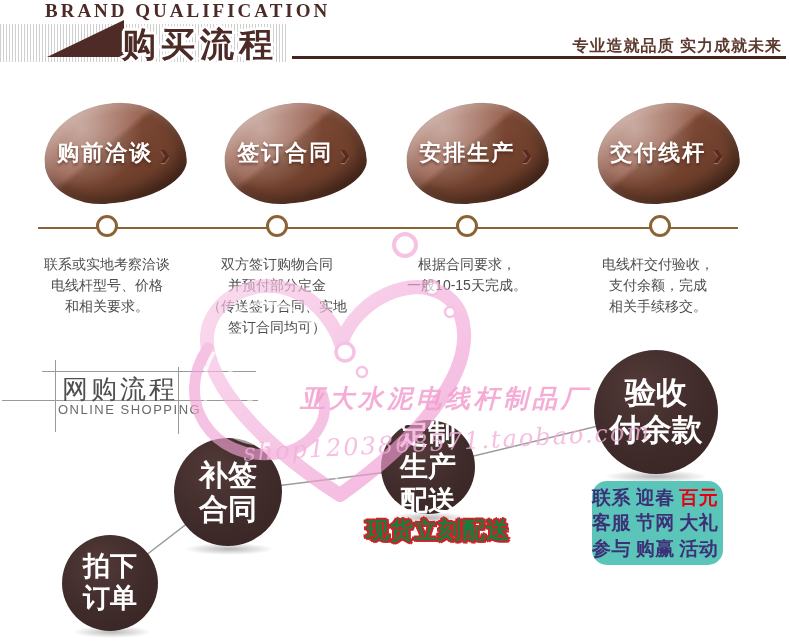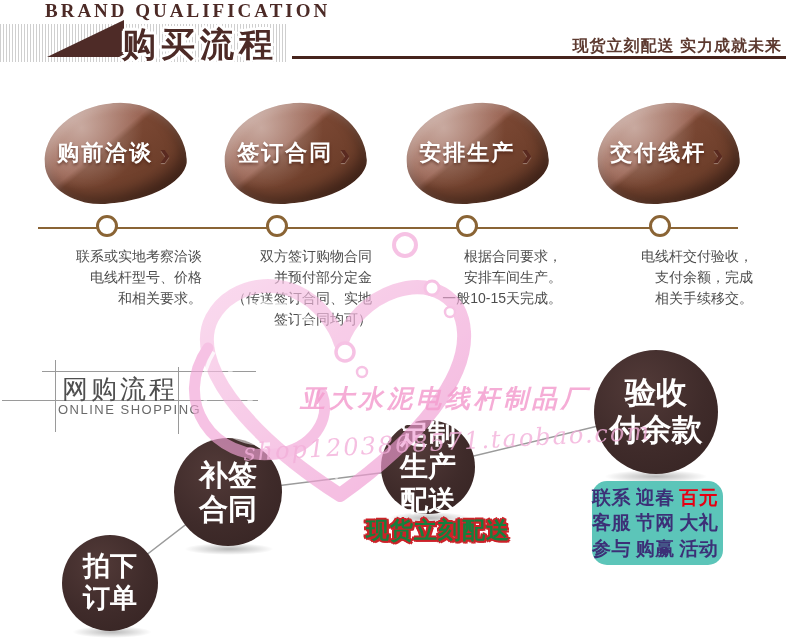--- a/index.html
+++ b/index.html
@@ -32,21 +32,21 @@
       text-shadow:0 2px 3px rgba(60,20,10,.55);}
   .stone-label .chev{font-size:34px;line-height:0;color:#5a2a20;font-weight:bold;margin-left:6px;
       text-shadow:0 1px 1px rgba(255,255,255,.35);}
 
   
   .timeline-line{position:absolute;left:38px;top:227px;width:700px;height:2px;background:#8a6435;}
   .timeline-node{position:absolute;top:215px;width:22px;height:22px;border-radius:50%;
       background:#fff;border:3px solid #8a6435;box-sizing:border-box;}
 
   
-  .step-desc{position:absolute;top:246px;width:190px;text-align:right;font-size:14px;
+  .step-desc{position:absolute;top:254px;width:190px;text-align:center;font-size:14px;
       line-height:21px;color:#4d4d4d;}
 
   
   .hashline{position:absolute;background:#9a9a9a;}
   .os-title{position:absolute;left:62px;top:372px;font-size:26px;color:#4f4f4f;letter-spacing:3px;}
   .os-subtitle{position:absolute;left:58px;top:402px;font-size:13px;color:#6a6a6a;letter-spacing:1.5px;}
 
   
   .connector{position:absolute;left:0;top:0;pointer-events:none;}
   .flow-circle{position:absolute;border-radius:50%;display:flex;flex-direction:column;
@@ -77,21 +77,21 @@
 </style>
 </head>
 <body>
 
 <div class="page">
 
   <div class="brand-text">BRAND  QUALIFICATION</div>
   <div class="stripes"></div>
   <div class="banner-triangle"></div>
   <div class="page-title">购买流程</div>
-  <div class="slogan">现货立刻配送  实力成就未来</div>
+  <div class="slogan">专业造就品质  实力成就未来</div>
   <div class="header-rule"></div>
 
   <div class="stone" style="left:44px;">
     <div class="stone-shape"></div>
     <div class="stone-label">
         <span>购前洽谈</span>
         <span class="chev">›</span>
       </div>
   </div>
   <div class="stone" style="left:224px;">
@@ -128,21 +128,20 @@
     <div>和相关要求。</div>
   </div>
   <div class="step-desc" style="left:182px;">
     <div>双方签订购物合同</div>
     <div>并预付部分定金</div>
     <div>（传送签订合同、实地</div>
     <div>签订合同均可）</div>
   </div>
   <div class="step-desc" style="left:372px;">
     <div>根据合同要求，</div>
-    <div>安排车间生产。</div>
     <div>一般10-15天完成。</div>
   </div>
   <div class="step-desc" style="left:563px;">
     <div>电线杆交付验收，</div>
     <div>支付余额，完成</div>
     <div>相关手续移交。</div>
   </div>
 
   <div class="hashline" style="left:55px;top:360px;width:1px;height:72px;"></div>
   <div class="hashline" style="left:178px;top:367px;width:1px;height:67px;"></div>

